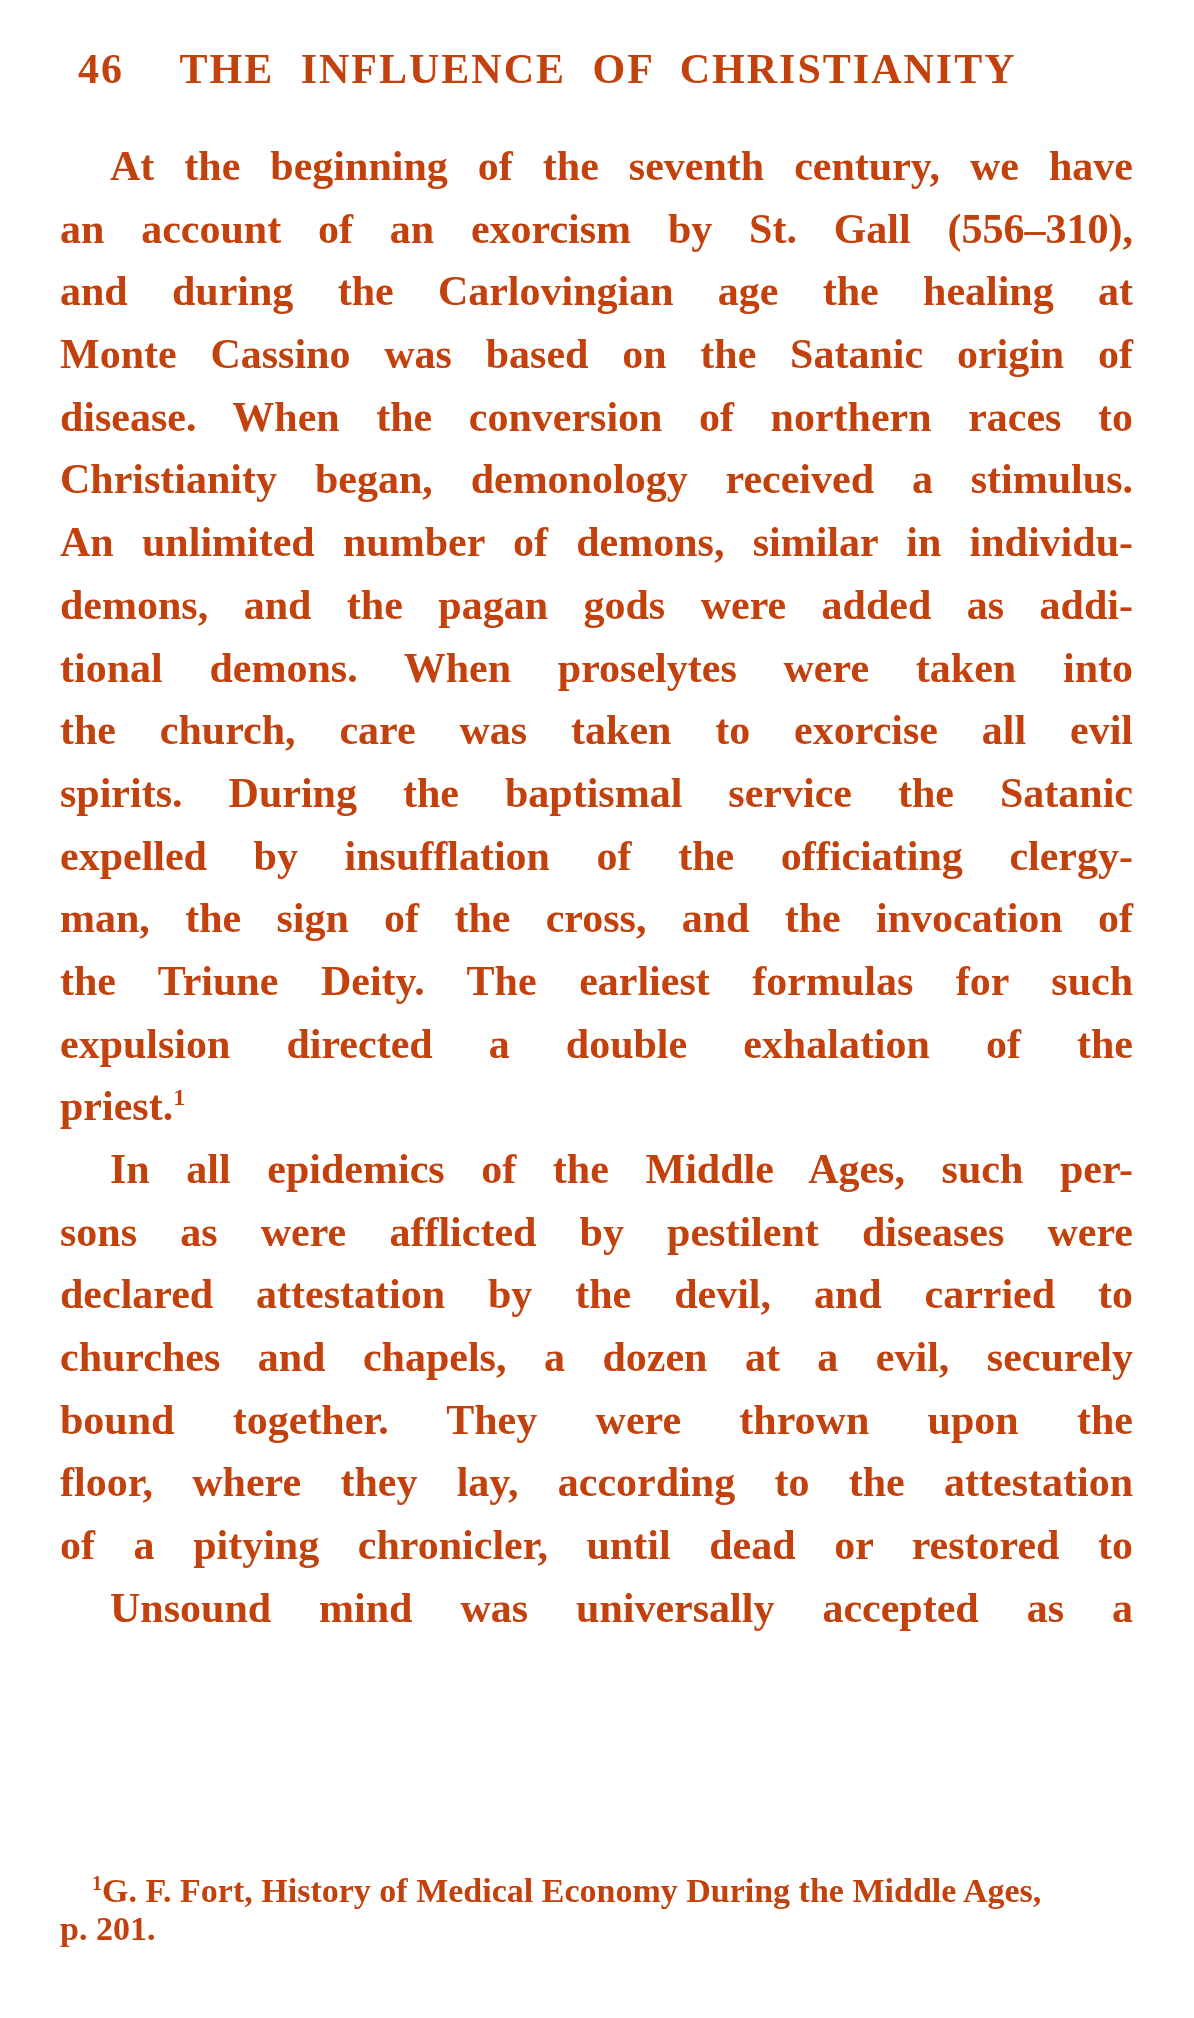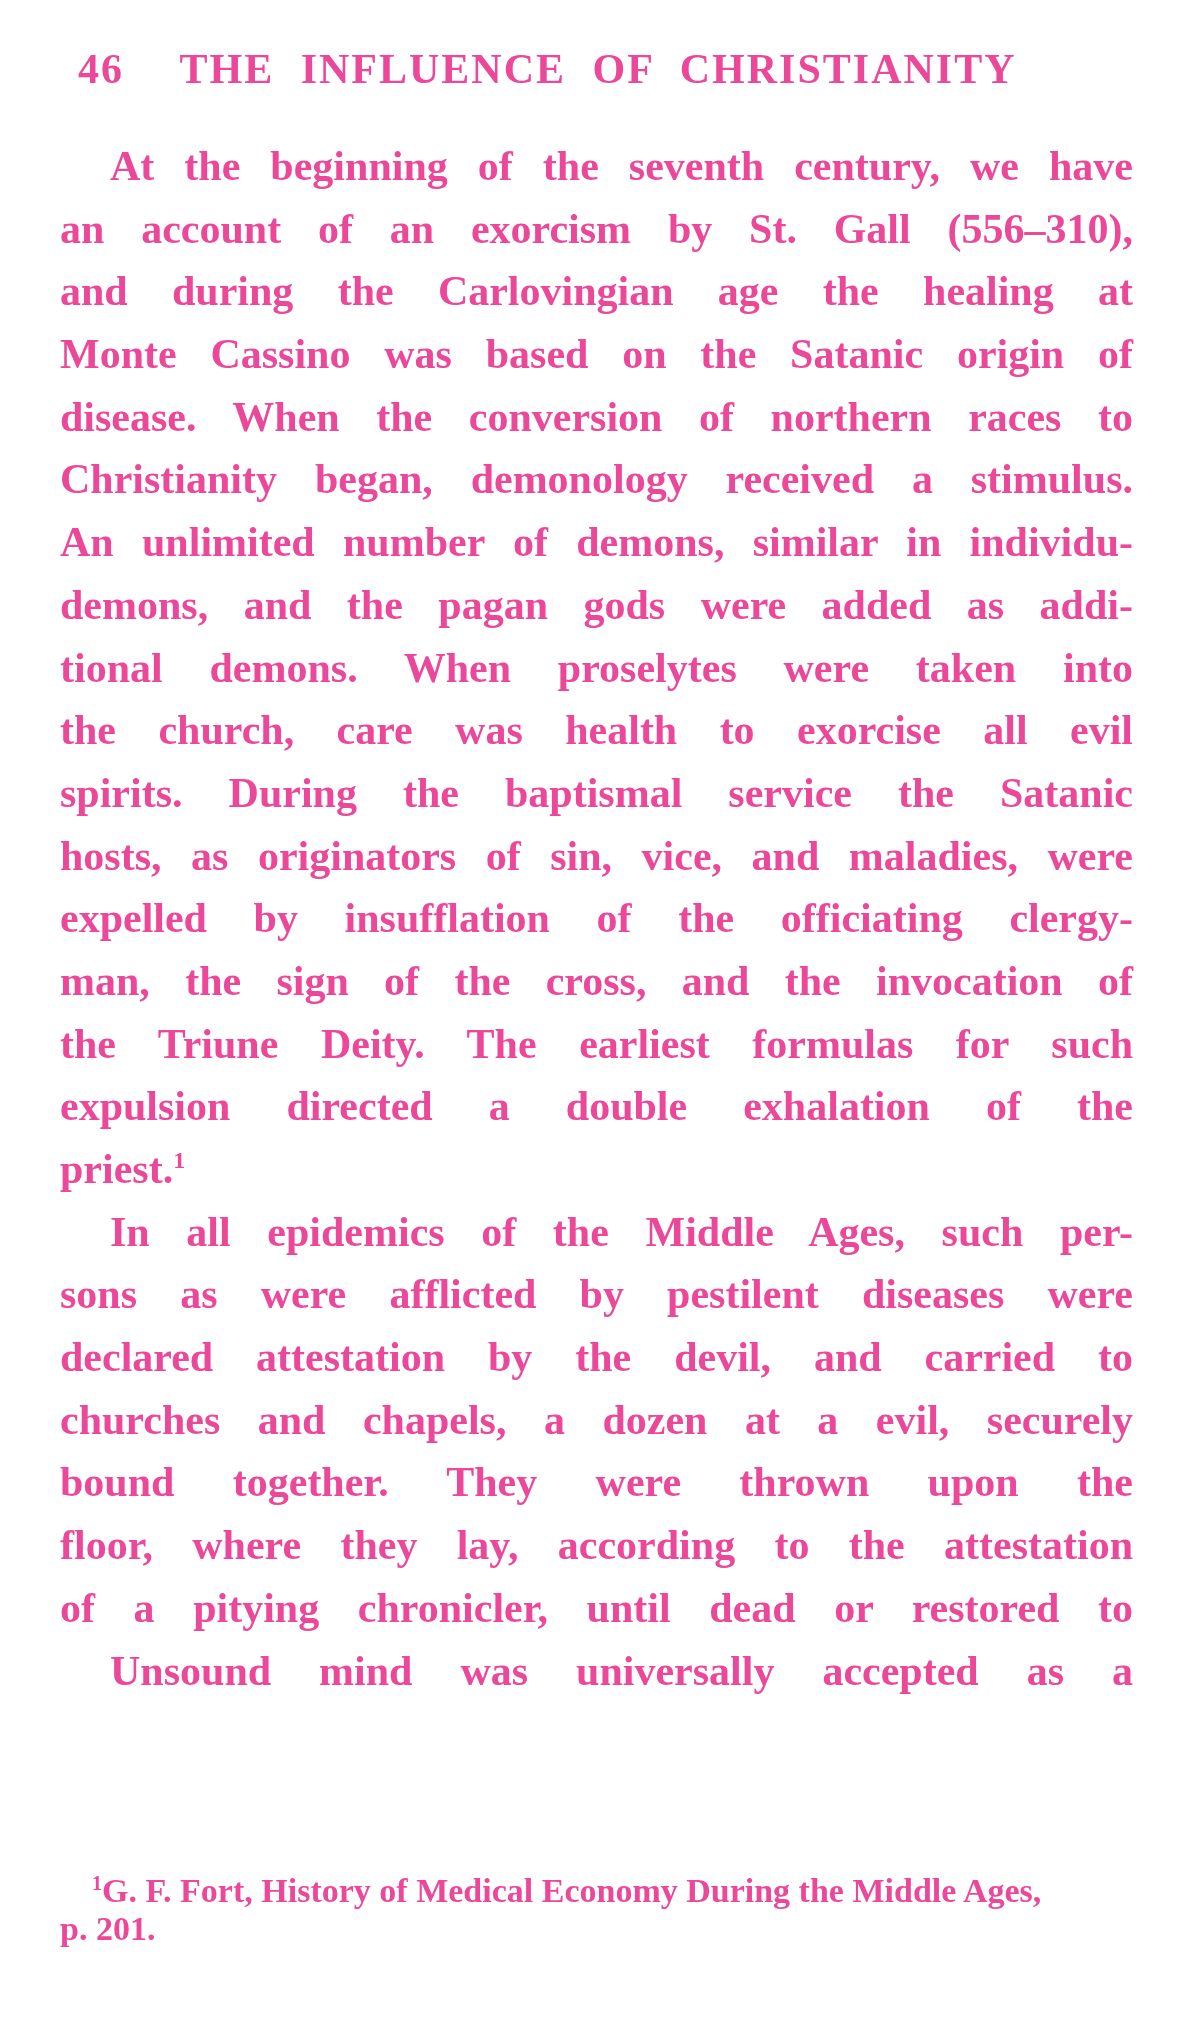--- a/index.html
+++ b/index.html
@@ -5,21 +5,21 @@
   html, body {
     margin: 0;
     padding: 0;
     background: #ffffff;
   }
   .page {
     position: relative;
     width: 1194px;
     height: 2018px;
     background: #ffffff;
-    color: #ec4899;
+    color: #c2410c;
     font-family: "Liberation Serif", "DejaVu Serif", serif;
     font-weight: bold;
     overflow: hidden;
   }
   .running-header {
     position: absolute;
     top: 44px;
     left: 0;
     width: 100%;
     height: 50px;
@@ -96,23 +96,22 @@
   <div class="body-text">
     <div class="line indent">At the beginning of the seventh century, we have</div>
     <div class="line">an account of an exorcism by St. Gall (556–310),</div>
     <div class="line">and during the Carlovingian age the healing at</div>
     <div class="line">Monte Cassino was based on the Satanic origin of</div>
     <div class="line">disease. When the conversion of northern races to</div>
     <div class="line">Christianity began, demonology received a stimulus.</div>
     <div class="line">An unlimited number of demons, similar in individu-</div>
     <div class="line">demons, and the pagan gods were added as addi-</div>
     <div class="line">tional demons. When proselytes were taken into</div>
-    <div class="line">the church, care was health to exorcise all evil</div>
+    <div class="line">the church, care was taken to exorcise all evil</div>
     <div class="line">spirits. During the baptismal service the Satanic</div>
-    <div class="line">hosts, as originators of sin, vice, and maladies, were</div>
     <div class="line">expelled by insufflation of the officiating clergy-</div>
     <div class="line">man, the sign of the cross, and the invocation of</div>
     <div class="line">the Triune Deity. The earliest formulas for such</div>
     <div class="line">expulsion directed a double exhalation of the</div>
     <div class="line para-end"><span>priest.</span><sup class="fnref">1</sup></div>
     <div class="line indent">In all epidemics of the Middle Ages, such per-</div>
     <div class="line">sons as were afflicted by pestilent diseases were</div>
     <div class="line">declared attestation by the devil, and carried to</div>
     <div class="line">churches and chapels, a dozen at a evil, securely</div>
     <div class="line">bound together. They were thrown upon the</div>

